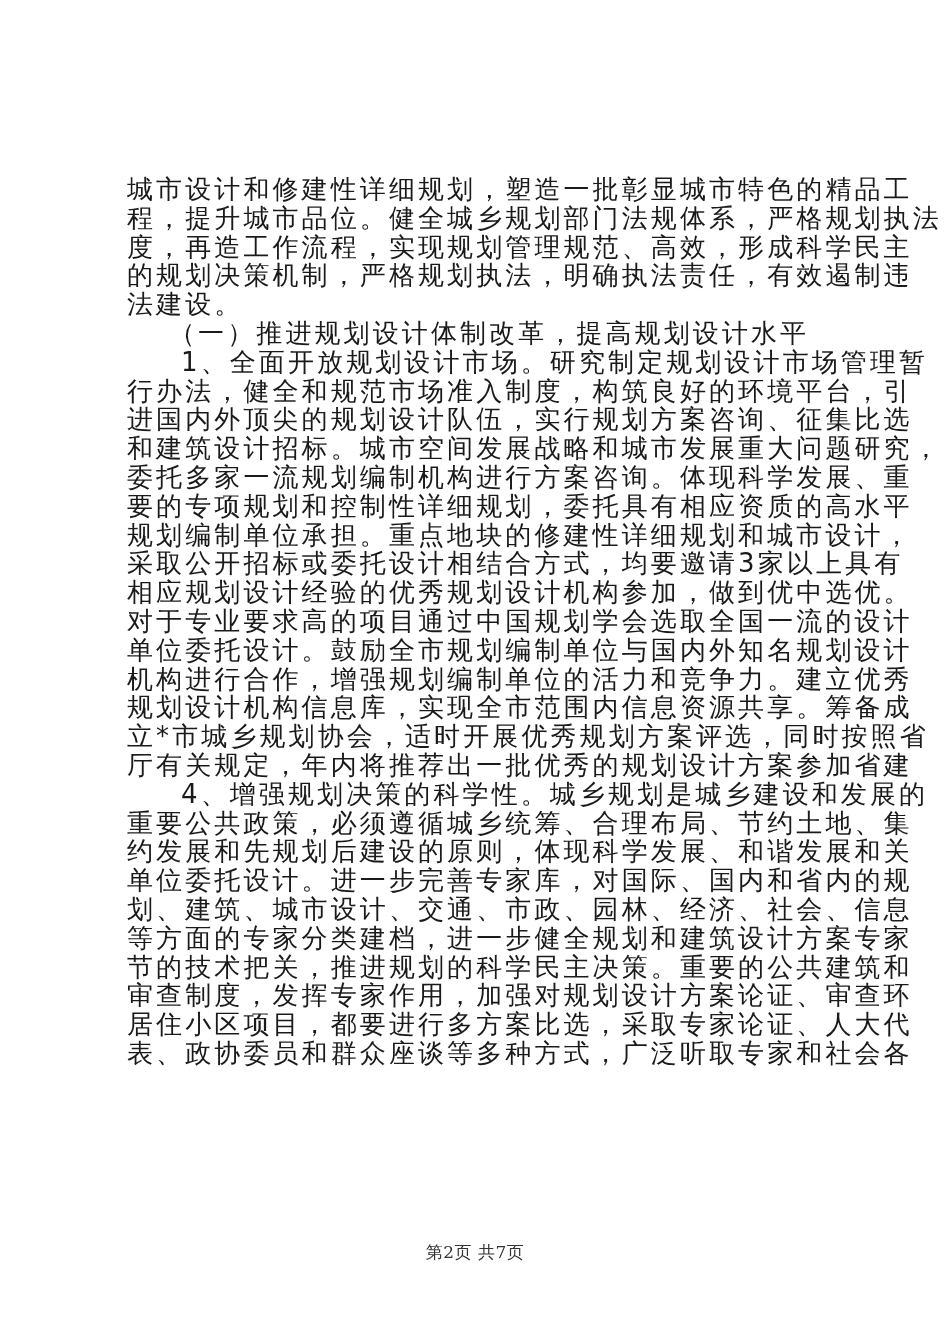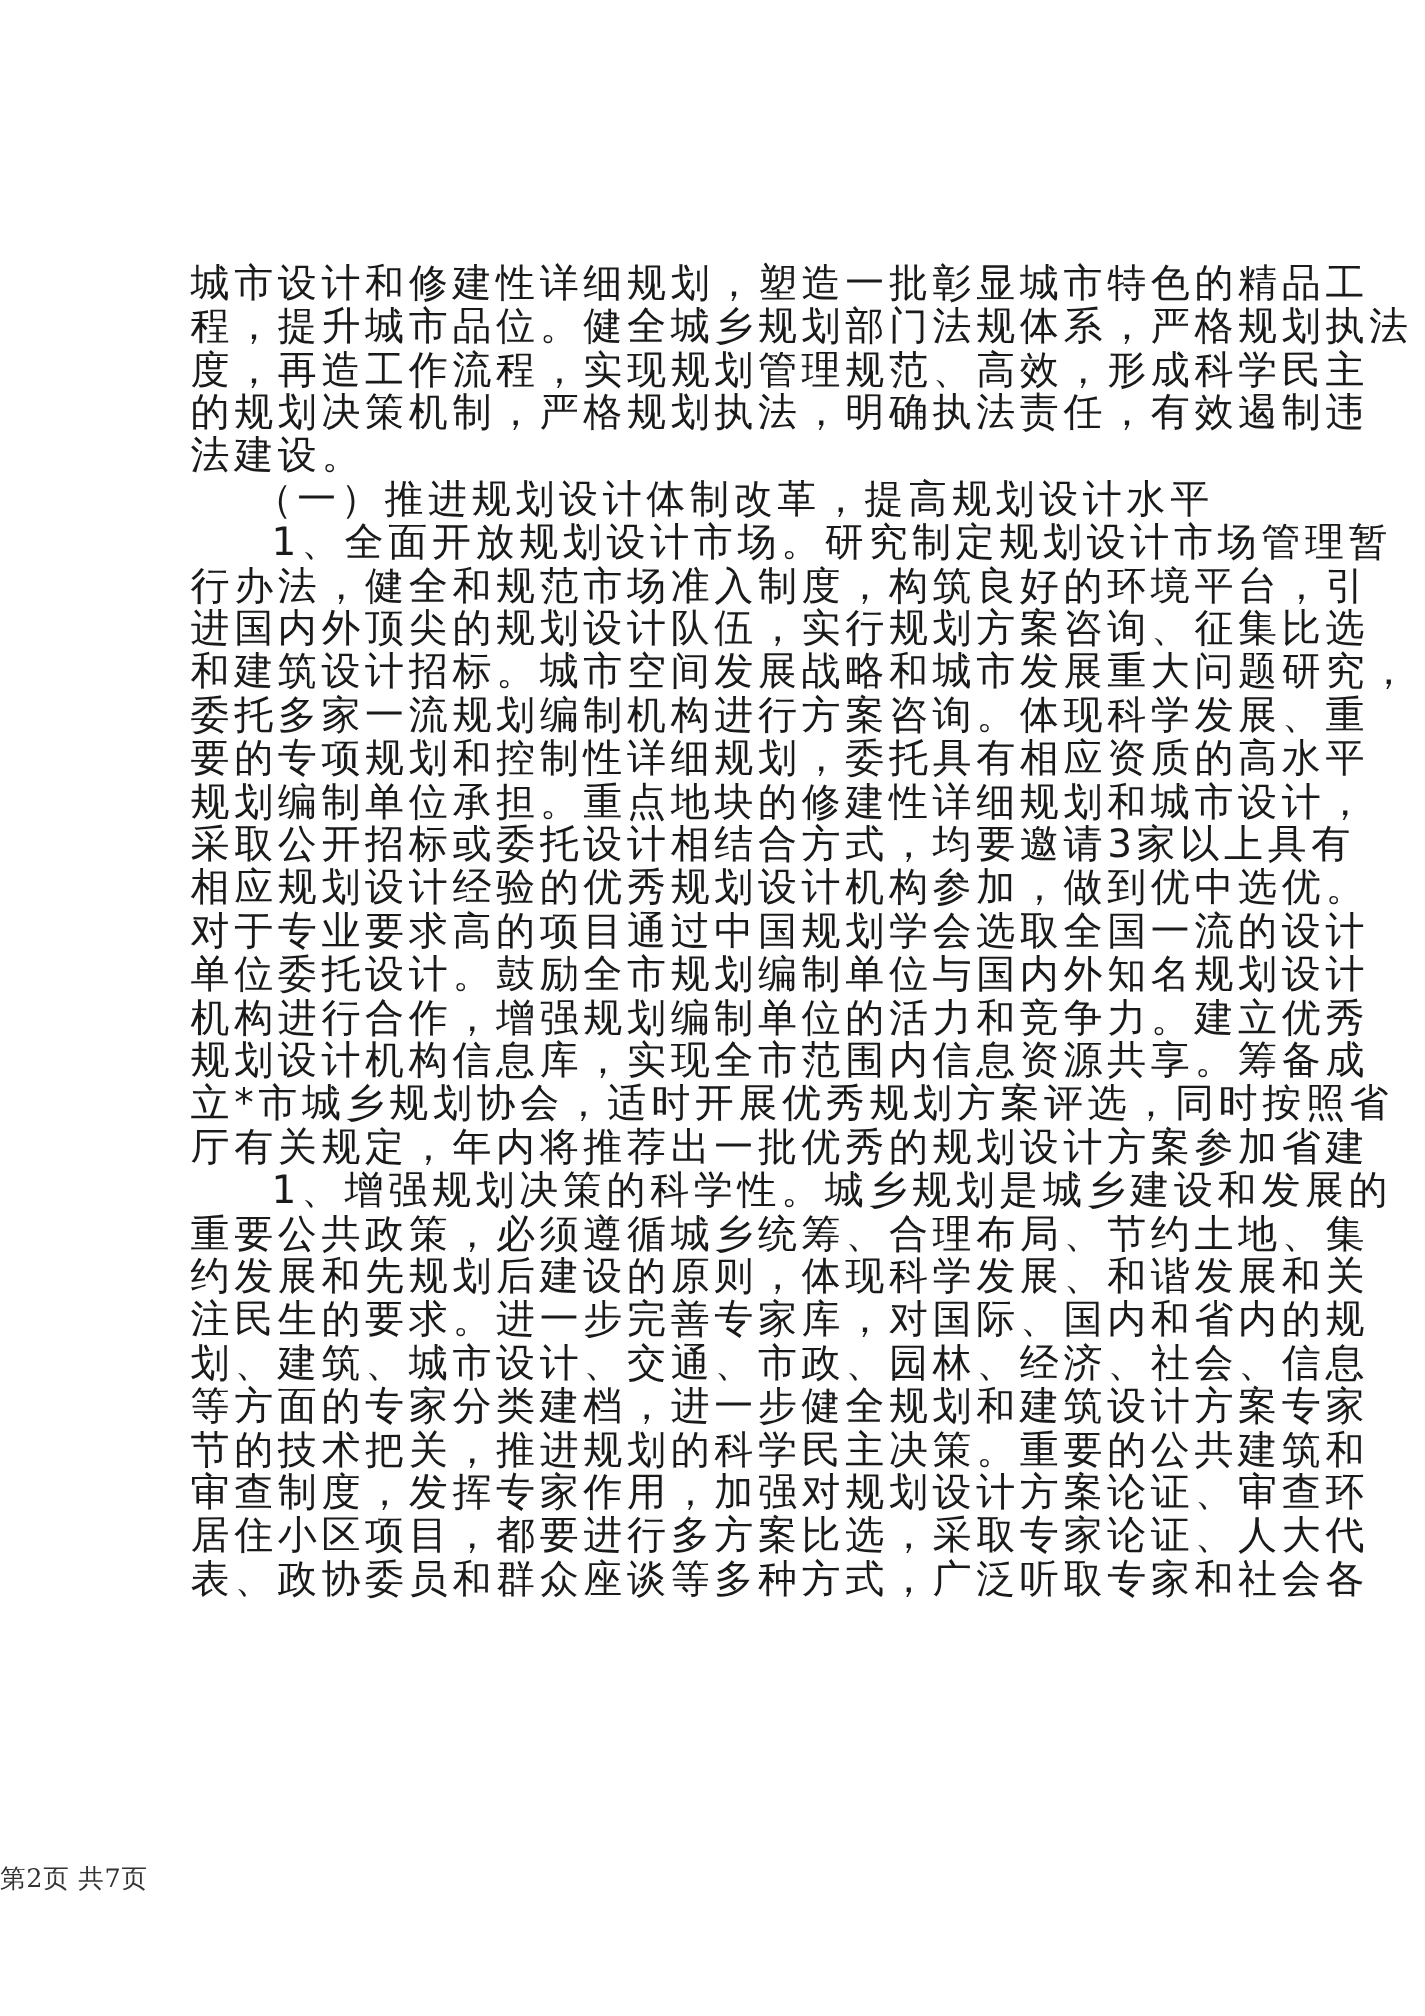--- a/index.html
+++ b/index.html
@@ -41,21 +41,21 @@
       padding-left: 54px;
     }
     .indent-sub {
       padding-left: 42px;
     }
     .footer {
       position: absolute;
       left: 0;
       width: 950px;
       top: 1241px;
-      text-align: left;
+      text-align: center;
       font-family: "DejaVu Serif", serif;
       font-size: 17px;
       color: #333333;
       letter-spacing: 0.5px;
     }
   </style>
 </head>
 <body>
 
 <div class="page">
@@ -74,24 +74,24 @@
       <span class="line">要的专项规划和控制性详细规划，委托具有相应资质的高水平</span>
       <span class="line">规划编制单位承担。重点地块的修建性详细规划和城市设计，</span>
       <span class="line">采取公开招标或委托设计相结合方式，均要邀请3家以上具有</span>
       <span class="line">相应规划设计经验的优秀规划设计机构参加，做到优中选优。</span>
       <span class="line">对于专业要求高的项目通过中国规划学会选取全国一流的设计</span>
       <span class="line">单位委托设计。鼓励全市规划编制单位与国内外知名规划设计</span>
       <span class="line">机构进行合作，增强规划编制单位的活力和竞争力。建立优秀</span>
       <span class="line">规划设计机构信息库，实现全市范围内信息资源共享。筹备成</span>
       <span class="line">立*市城乡规划协会，适时开展优秀规划方案评选，同时按照省</span>
       <span class="line">厅有关规定，年内将推荐出一批优秀的规划设计方案参加省建</span>
-      <span class="line indent">1、增强规划决策的科学性。城乡规划是城乡建设和发展的</span>
+      <span class="line indent">4、增强规划决策的科学性。城乡规划是城乡建设和发展的</span>
       <span class="line">重要公共政策，必须遵循城乡统筹、合理布局、节约土地、集</span>
       <span class="line">约发展和先规划后建设的原则，体现科学发展、和谐发展和关</span>
-      <span class="line">注民生的要求。进一步完善专家库，对国际、国内和省内的规</span>
+      <span class="line">单位委托设计。进一步完善专家库，对国际、国内和省内的规</span>
       <span class="line">划、建筑、城市设计、交通、市政、园林、经济、社会、信息</span>
       <span class="line">等方面的专家分类建档，进一步健全规划和建筑设计方案专家</span>
       <span class="line">节的技术把关，推进规划的科学民主决策。重要的公共建筑和</span>
       <span class="line">审查制度，发挥专家作用，加强对规划设计方案论证、审查环</span>
       <span class="line">居住小区项目，都要进行多方案比选，采取专家论证、人大代</span>
       <span class="line">表、政协委员和群众座谈等多种方式，广泛听取专家和社会各</span>
     </div>
   <div class="footer">
     <span>第2页 共7页</span>
   </div>

